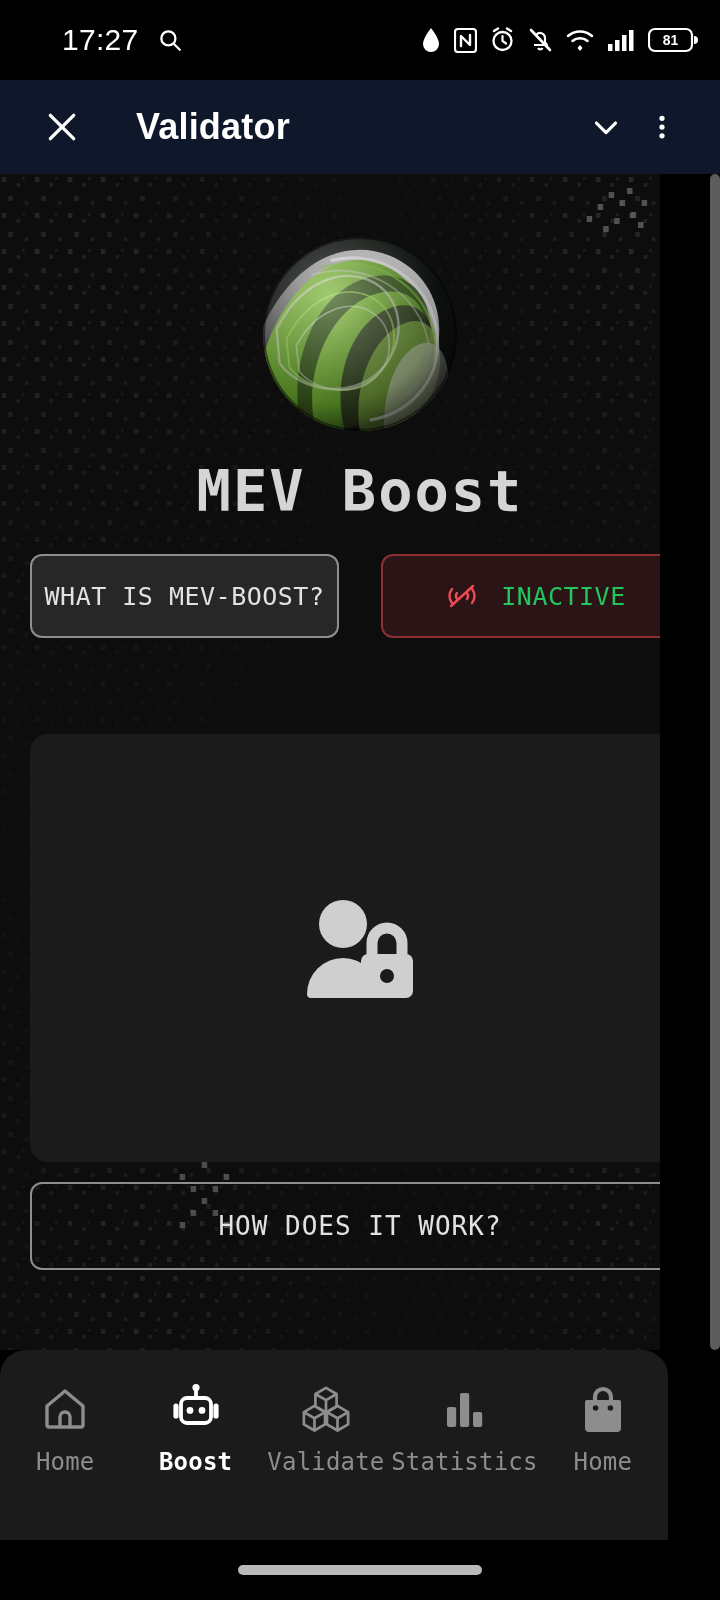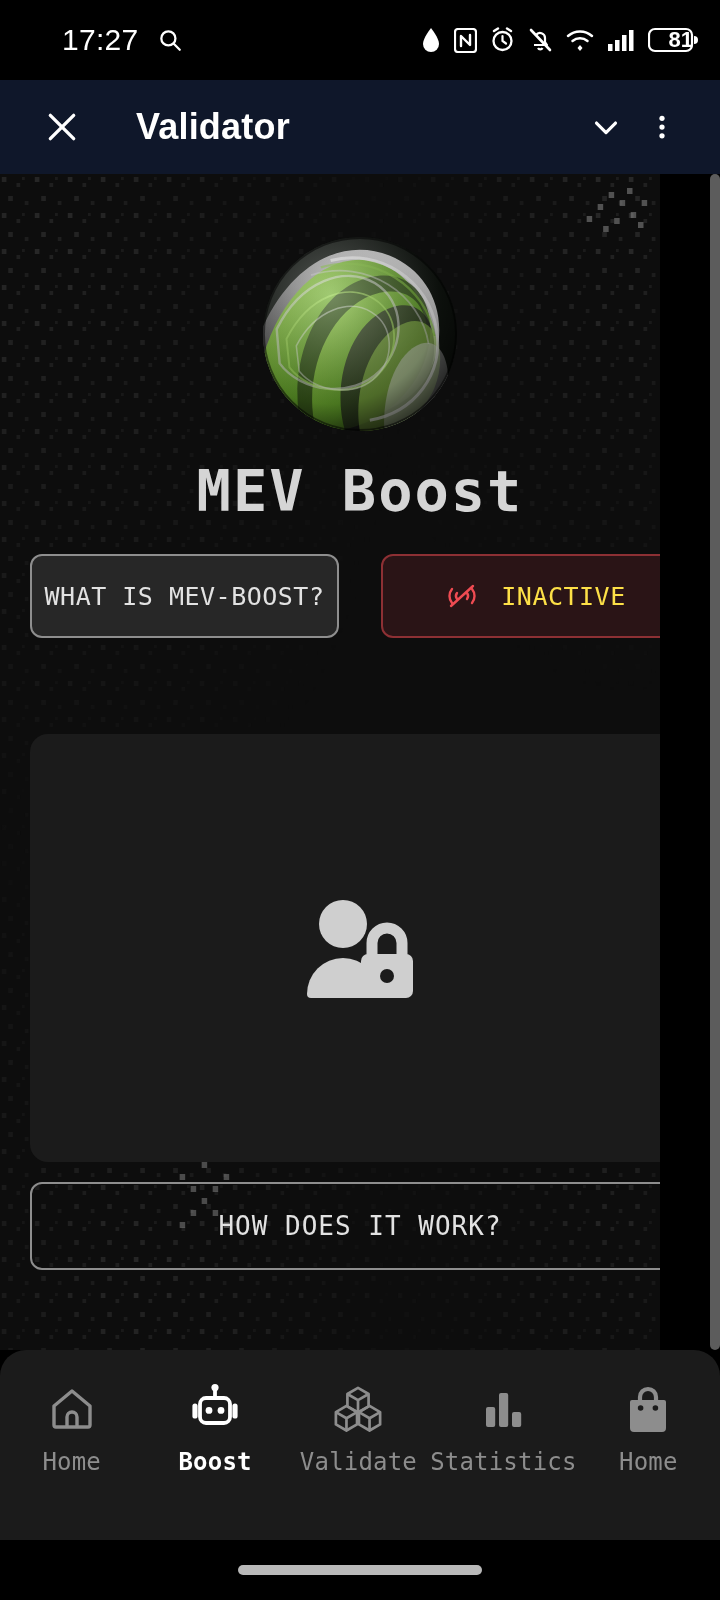--- a/index.html
+++ b/index.html
@@ -44,22 +44,22 @@
     display: flex;
     align-items: center;
     gap: 13px;
   }
   .status-right svg { display: block; }
   .battery-wrap { position: relative; display: flex; align-items: center; }
   .battery-text {
     position: absolute;
     left: 0; right: 5px; top: 50%;
     transform: translateY(-50%);
-    text-align: right;
-    font-size: 22px;
+    text-align: center;
+    font-size: 14px;
     color: #ffffff;
     font-weight: 600;
     font-family: "Liberation Sans", sans-serif;
   }
 
   
   .app-bar {
     position: absolute;
     top: 80px; left: 0;
     width: 720px; height: 94px;
@@ -149,21 +149,21 @@
     letter-spacing: 0.5px;
   }
   .btn-what {
     background: #272727;
     border: 2px solid #8e8e8e;
     color: #e2e2e2;
   }
   .btn-inactive {
     background: #2a1416;
     border: 2px solid #8d3034;
-    color: #fde047;
+    color: #22c55e;
     gap: 22px;
   }
   .btn-inactive svg { display: block; }
 
   
   .card {
     margin-top: 96px;
     height: 428px;
     background: #1b1b1b;
     border-radius: 18px;
@@ -205,21 +205,21 @@
     height: 1176px;
     background: #5c5c5c;
     border-radius: 5px;
   }
 
   
   .bottom-nav {
     position: absolute;
     left: 0;
     top: 1350px;
-    width: 720px;
+    width: 668px;
     height: 190px;
     background: #1b1b1b;
     border-top-left-radius: 26px;
     border-top-right-radius: 26px;
     display: flex;
     align-items: flex-start;
     padding-top: 32px;
     z-index: 30;
   }
   .nav-item {

